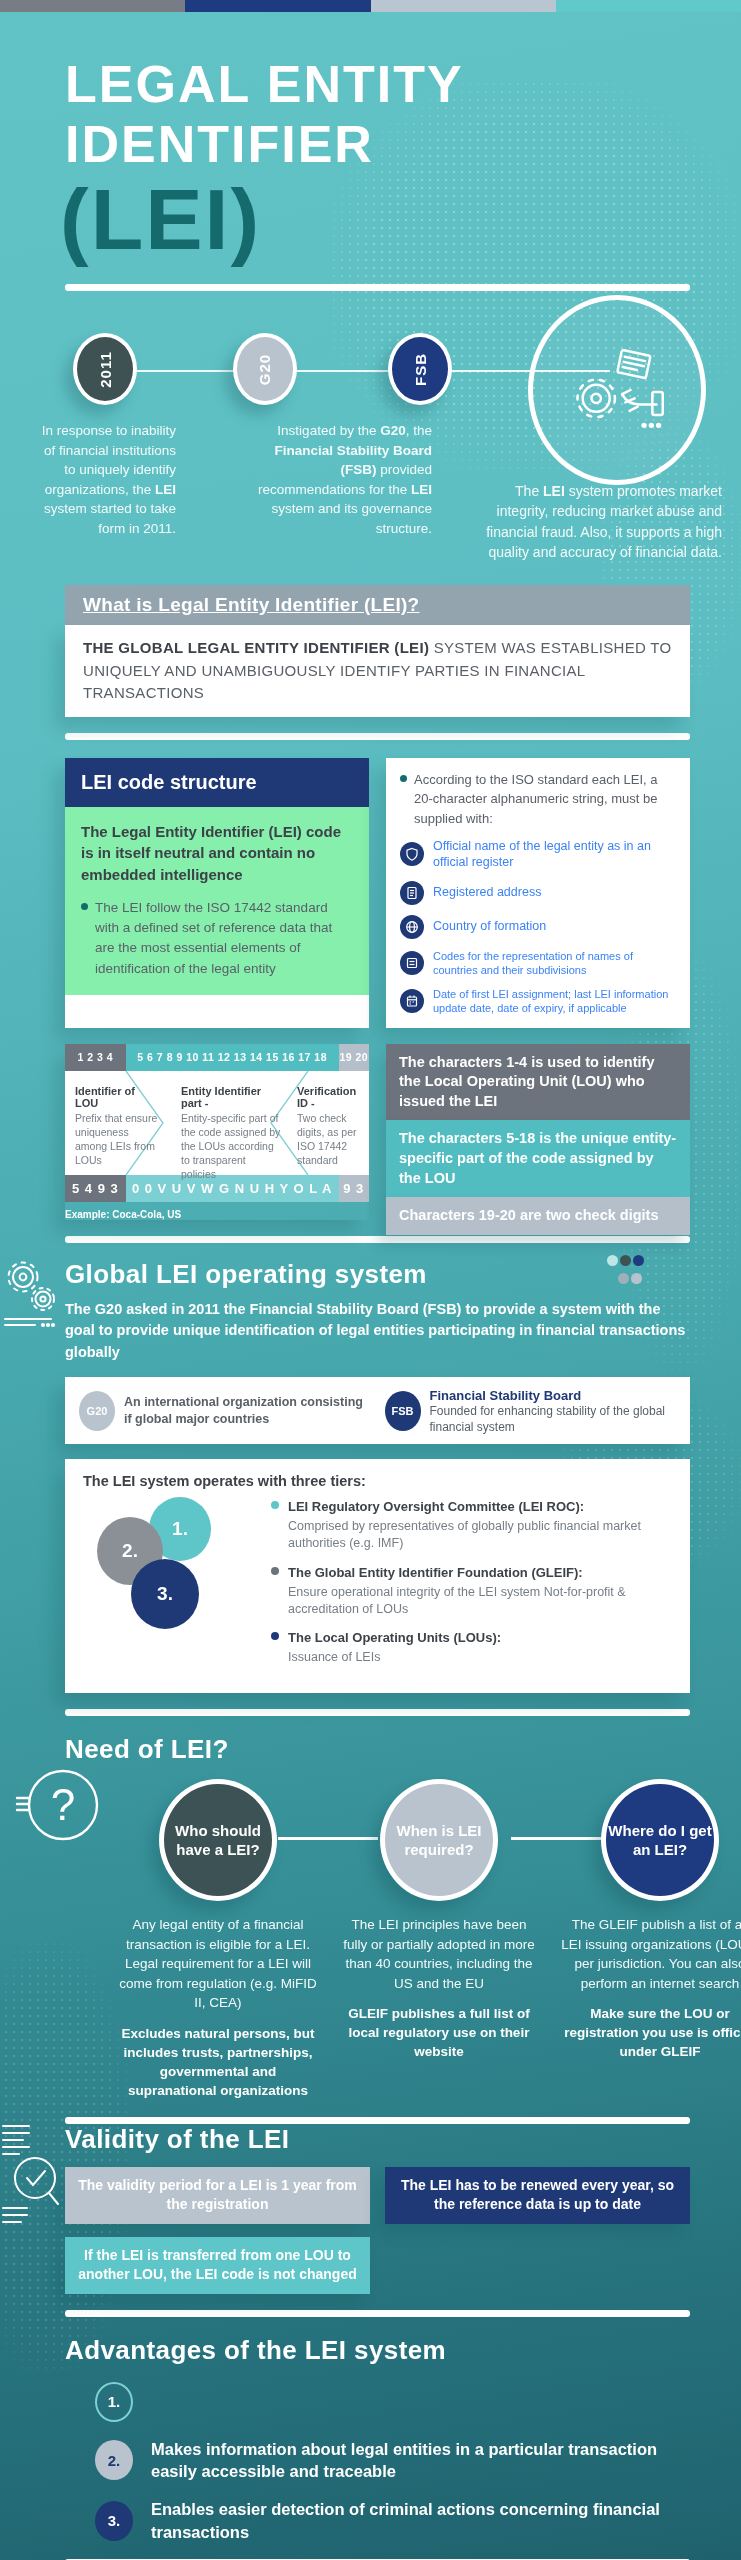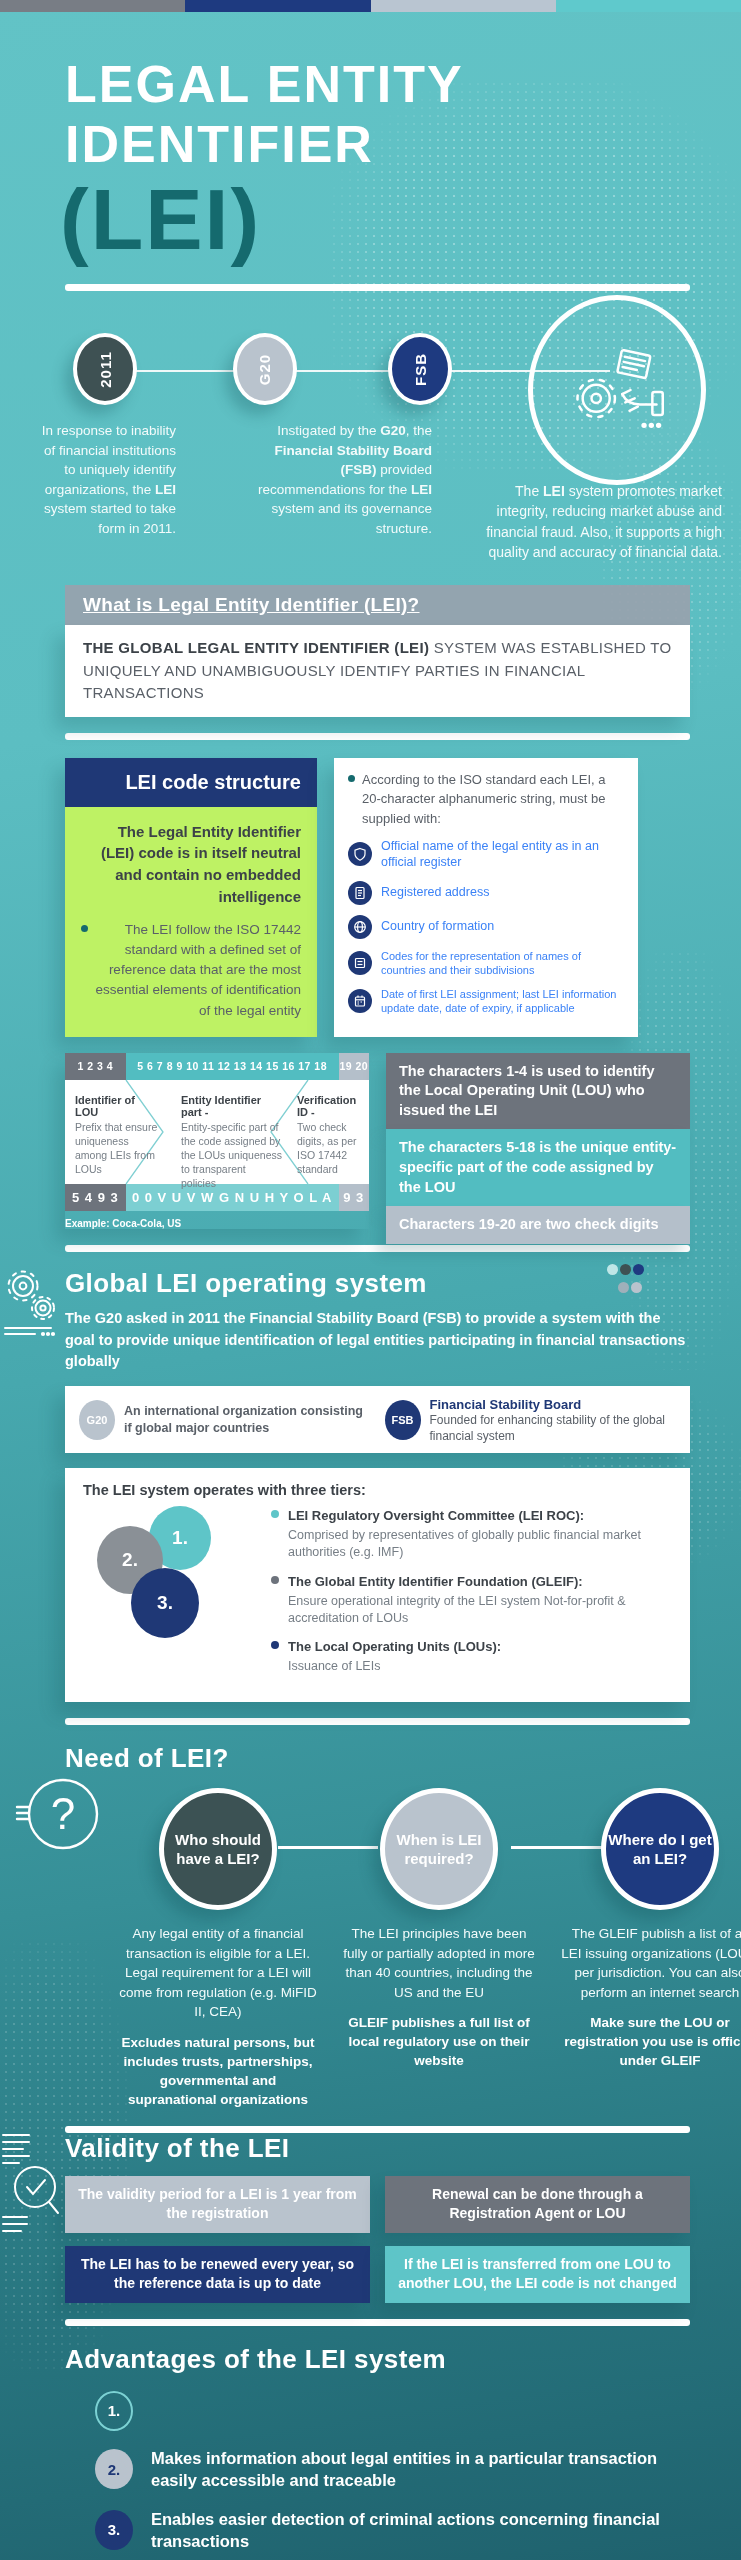--- a/index.html
+++ b/index.html
@@ -58,23 +58,23 @@
     color:#fff; letter-spacing:.3px; }
   .whitebox{ background:#fff; padding:12px 18px; color:#5a6068; font-size:15px; line-height:1.5;
     letter-spacing:.3px; box-shadow:-10px 12px 16px rgba(10,70,78,.18); }
   .whitebox b{ color:#3c4248; }
   .sep{ height:7px; background:#fff; border-radius:3px; margin:16px 0 0 65px; width:625px; }
   .sec-title{ font-size:26px; font-weight:700; letter-spacing:.4px; color:#fff; }
 
   
   .two-col{ display:flex; gap:17px; }
   .card{ background:#fff; box-shadow:-10px 12px 16px rgba(10,70,78,.18); }
-  .cs-left{ width:252px;text-align:right; }
+  .cs-left{ width:304px; }
   .cs-left .hd{ background:#1f3876; color:#fff; font-size:20px; font-weight:700; padding:13px 16px; }
-  .cs-left .bd{ background:#bef264; padding:14px 16px 16px; }
+  .cs-left .bd{ background:#86efac; padding:14px 16px 16px; }
   .cs-lead{ font-size:15px; font-weight:700; color:#3c4248; line-height:1.45; }
   .cs-bullet{ display:flex; gap:7px; margin-top:12px; font-size:13.5px; color:#5a6068; line-height:1.5; }
   .dotb{ width:7px; height:7px; border-radius:50%; background:#156a6e; margin-top:5px; flex:none; }
   .cs-right{ width:304px; padding:12px 14px; }
   .iso-intro{ display:flex; gap:7px; font-size:13px; color:#5a6068; line-height:1.5; }
   .iso-item{ display:flex; gap:9px; align-items:center; margin-top:10px; }
   .iso-item .ic{ width:24px; height:24px; border-radius:50%; background:#1f3876; flex:none;
     display:flex; align-items:center; justify-content:center; }
   .iso-item .tx{ font-size:12.5px; color:#3b82f6; line-height:1.3; }
   .iso-item:nth-child(5) .tx, .iso-item:nth-child(6) .tx{ font-size:11px; }
@@ -318,21 +318,21 @@
         <svg width="304" height="104" viewBox="0 0 304 104" fill="none" stroke="#7fcfd2" stroke-width="1.3">
           <polyline points="61,0 98,52 61,104"></polyline>
           <polyline points="243,0 206,52 243,104"></polyline>
         </svg>
         <div class="cd-col k1">
           <div class="t">Identifier of LOU</div>
           <div class="d">Prefix that ensure uniqueness among LEIs from LOUs</div>
         </div>
         <div class="cd-col k2">
           <div class="t">Entity Identifier part -</div>
-          <div class="d">Entity-specific part of the code assigned by the LOUs uniqueness to transparent policies</div>
+          <div class="d">Entity-specific part of the code assigned by the LOUs according to transparent policies</div>
         </div>
         <div class="cd-col k3">
           <div class="t">Verification ID -</div>
           <div class="d">Two check digits, as per ISO 17442 standard</div>
         </div>
       </div>
       <div class="crow bot">
         <div class="c-lou">5 4 9 3</div>
         <div class="c-ent">0 0 V U V W G N U H Y O L A</div>
         <div class="c-chk">9 3</div>
@@ -459,21 +459,20 @@
         <path d="M2 6 h26 M2 13 h26 M2 20 h20 M2 27 h26 M2 34 h16"></path>
         <circle cx="34" cy="58" r="20"></circle>
         <path d="M26 58 l6 7 12 -14"></path>
         <path d="M48 73 l9 11"></path>
         <path d="M2 88 h24 M2 95 h24 M2 102 h18"></path>
       </svg>
     </div>
     <h2 class="sec-title">Validity of the LEI</h2>
     <div class="val-grid">
       <div class="vbox v1">The validity period for a LEI is 1 year from the registration</div>
-      <div class="vbox v2">Renewal can be done through a Registration Agent or LOU</div>
       <div class="vbox v3">The LEI has to be renewed every year, so the reference data is up to date</div>
       <div class="vbox v4">If the LEI is transferred from one LOU to another LOU, the LEI code is not changed</div>
     </div>
   </section>
 
   <div class="sep"></div>
 
   <section class="w" style="margin-top:18px;">
     <h2 class="sec-title">Advantages of the LEI system</h2>
     <div class="adv a1">

